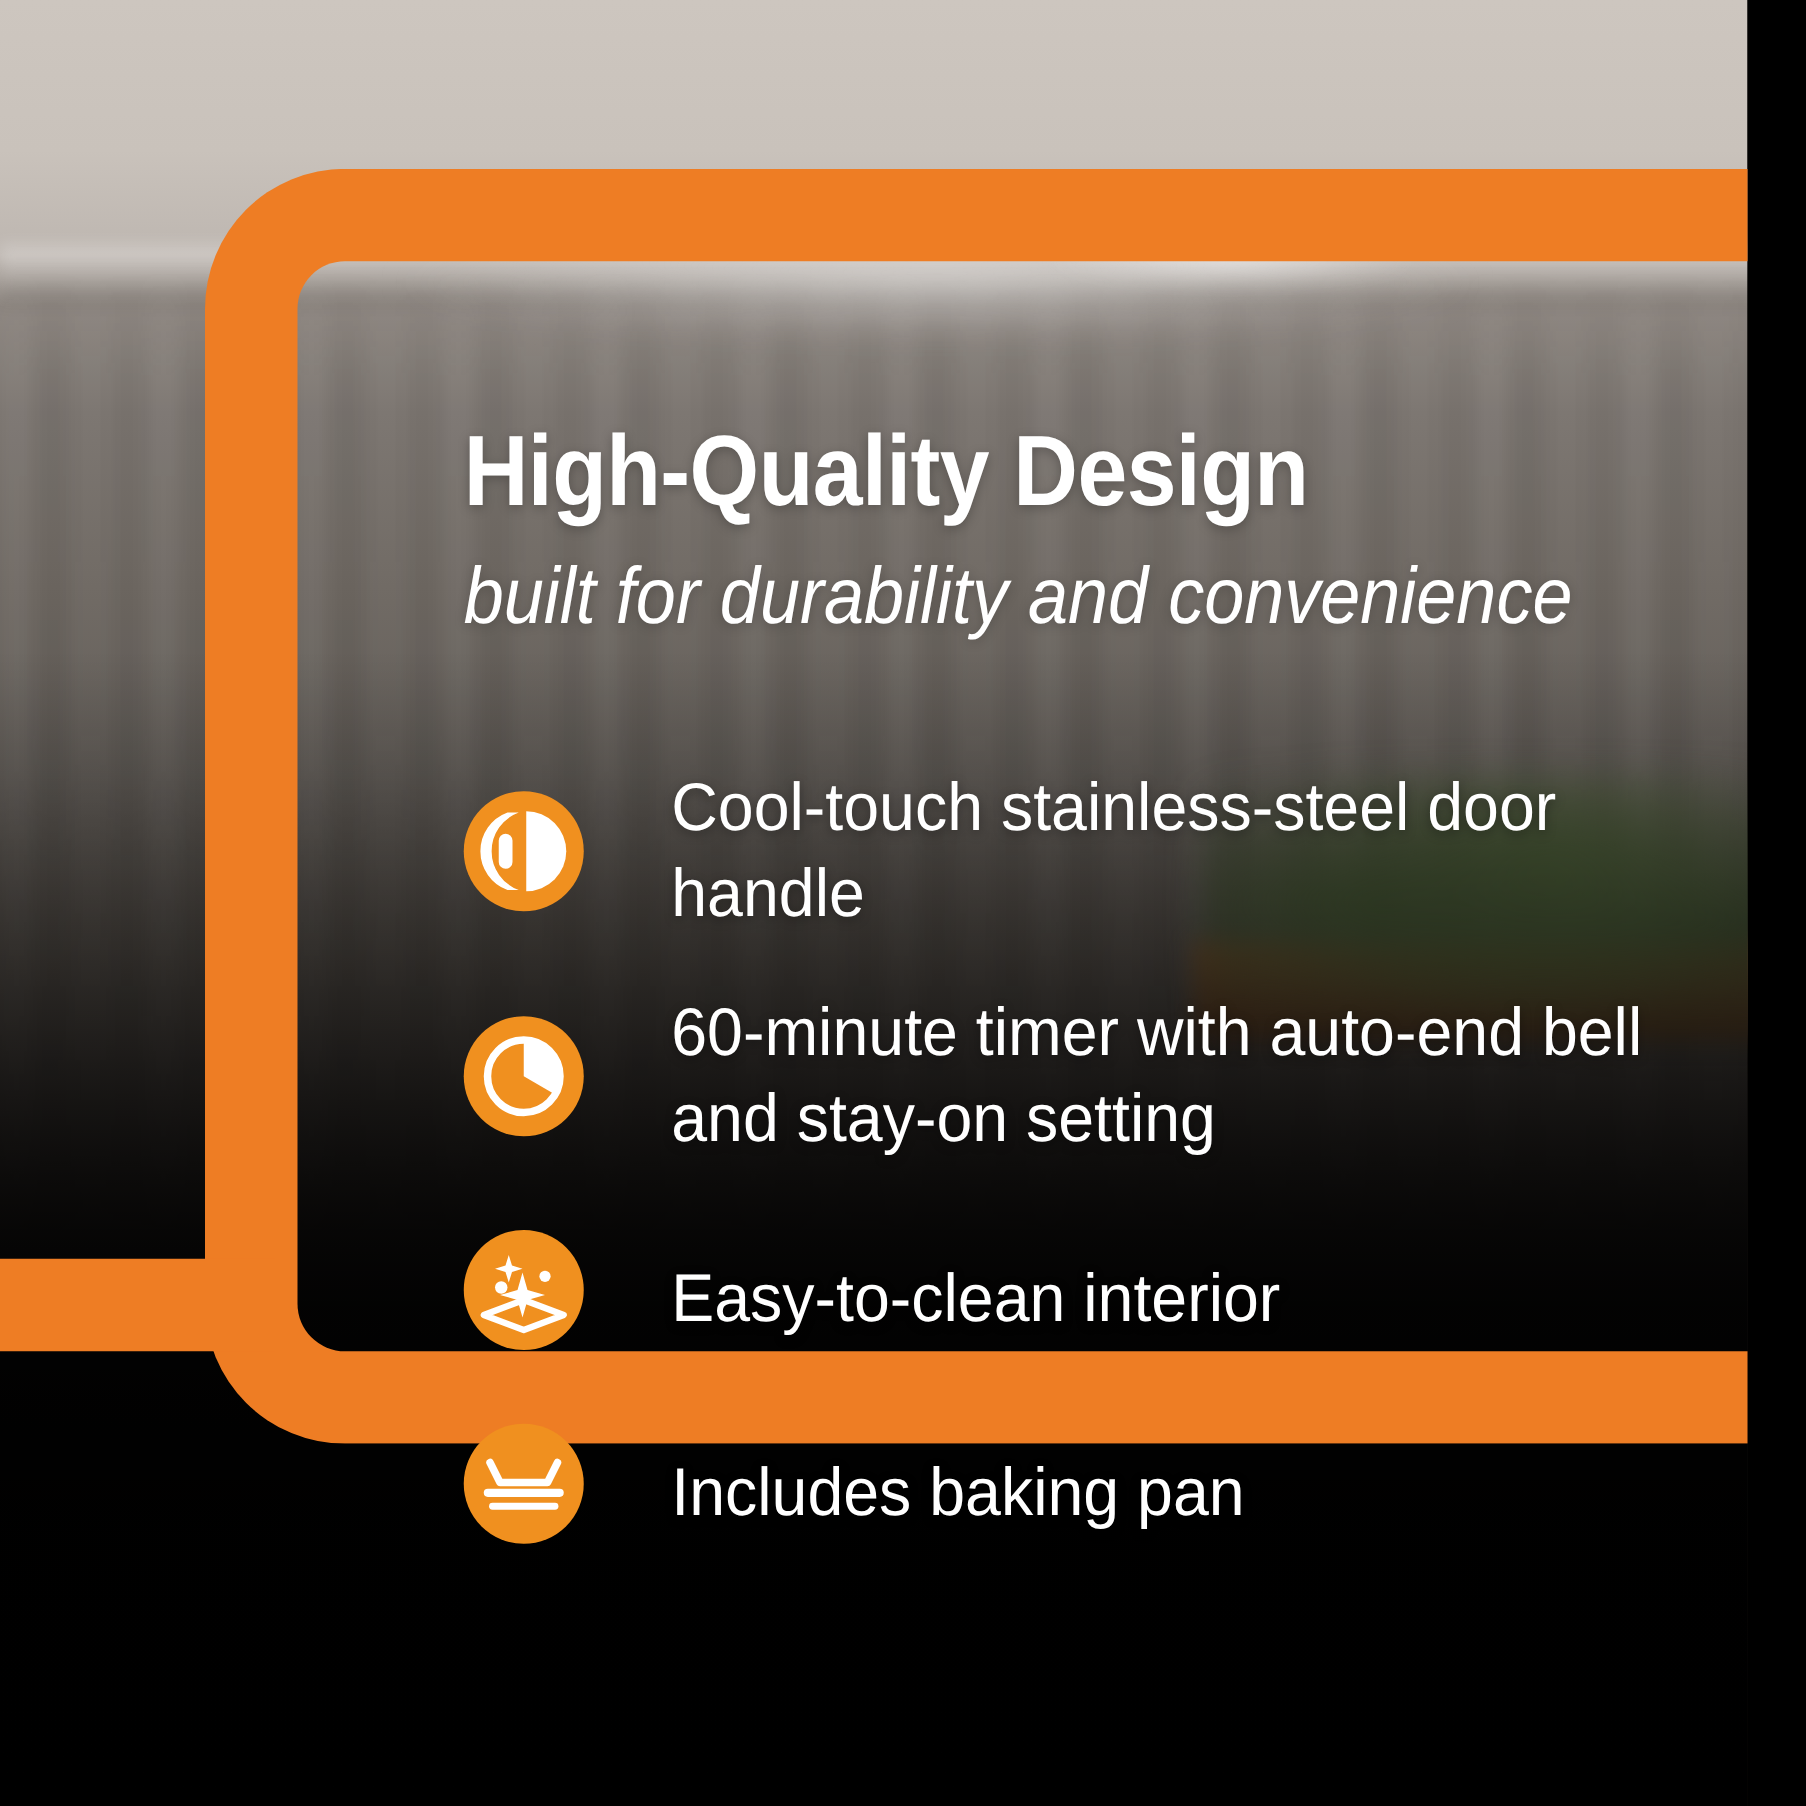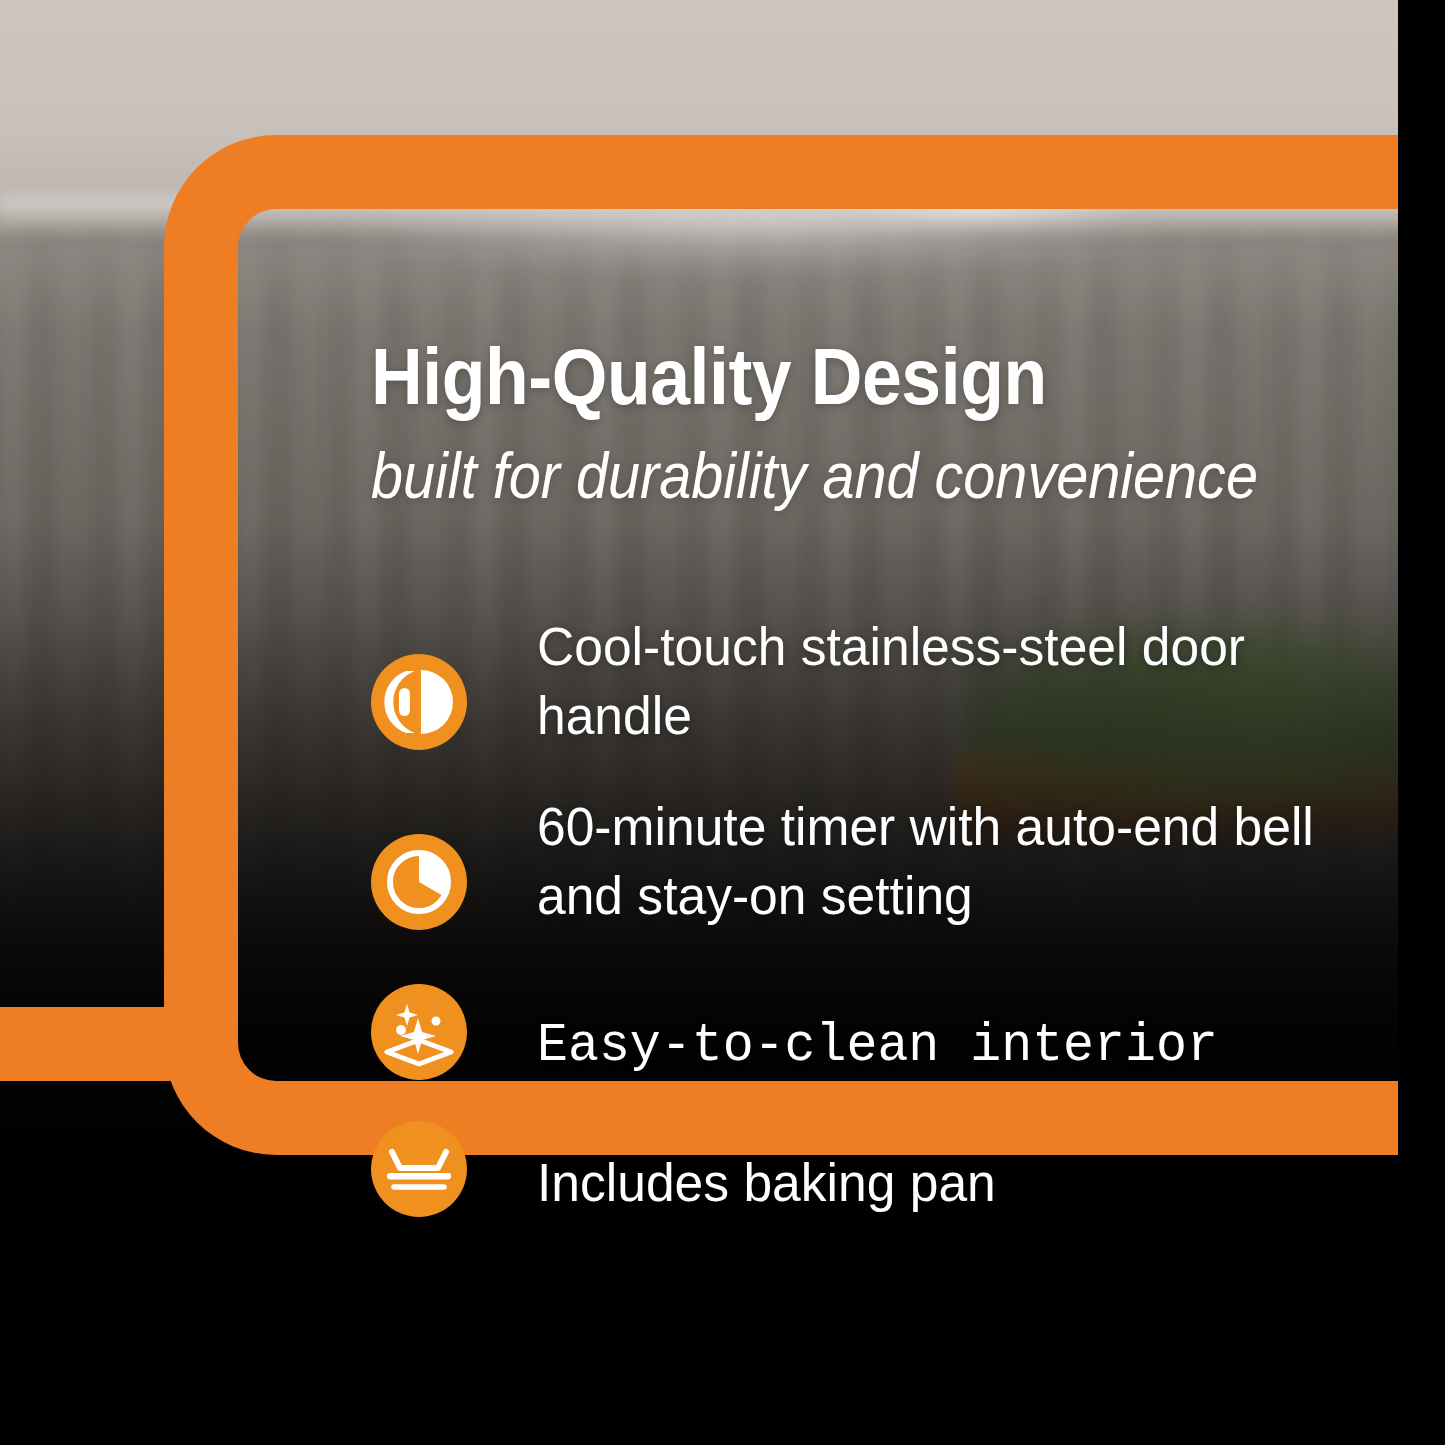--- a/index.html
+++ b/index.html
@@ -168,26 +168,26 @@
   .feature-list {
     position: absolute;
     left: 371px;
     top: 612px;
     width: 1010px;
   }
   .feature-item {
     position: absolute;
     left: 0;
     display: flex;
-    align-items: flex-end;
+    align-items: center;
   }
   .feature-item.f0 { top: 0px; }
   .feature-item.f1 { top: 180px; }
-  .feature-item.f2 { top: 372px; font-family: Liberation Mono, monospace; }
-  .feature-item.f3 { top: 509px; }
+  .feature-item.f2 { top: 372px; }
+  .feature-item.f3 { top: 527px; }
 
   .feature-icon {
     flex: 0 0 auto;
     width: 96px;
     height: 96px;
     border-radius: 50%;
     background: #f0901f;
     position: relative;
     overflow: hidden;
   }

